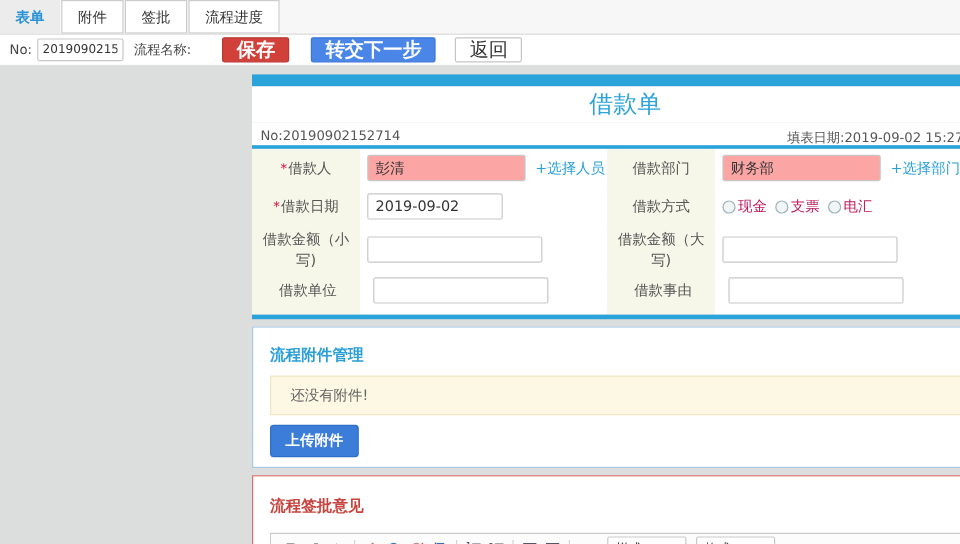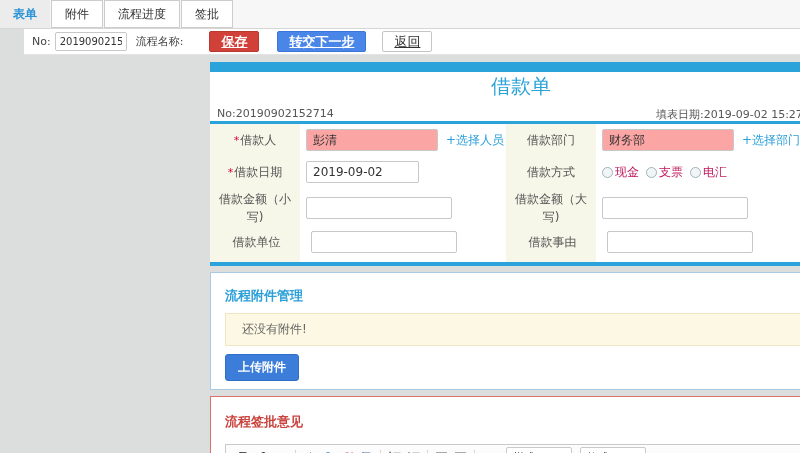--- a/index.html
+++ b/index.html
@@ -8,28 +8,28 @@
 
   
   .tabbar { height:29px; background:#f7f7f7; border-bottom:1px solid #d6d6d6;
     display:flex; align-items:stretch; }
   .tab { font-size:12px; padding:0 13px; display:flex; align-items:center;
     color:#333; background:#fff; border:1px solid #ccc; margin-right:1px; cursor:pointer; }
   .tab.active { background:#ececec; border:none; color:#2a94d6; font-weight:bold; }
 
   
   .topbar { height:26px; background:#fff; border-bottom:1px solid #e3e3e3;
-    display:flex; align-items:center; padding:0 8px;margin-left:24px; }
+    display:flex; align-items:center; padding:0 8px; }
   .topbar label { font-size:11px; color:#444; margin-right:4px; white-space:nowrap; }
   .topbar input { height:19px; border:1px solid #c8c8c8; border-radius:2px;
     font-size:10px; padding:0 4px; color:#333; font-family:inherit; }
   .no-input { width:72px; }
   .flow-input { width:192px; }
-  .btn { height:21px; font-size:13px; border-radius:2px; border:1px solid transparent;
-    padding:0 11px; cursor:pointer; font-family:inherit;text-decoration:underline; }
+  .btn { height:21px; font-size:16px; border-radius:2px; border:1px solid transparent;
+    padding:0 11px; cursor:pointer; font-family:inherit; }
   .btn-save { background:#d2403a; border-color:#b93832; color:#fff; font-weight:bold; margin-left:22px; }
   .btn-next { background:#4a86e8; border-color:#3b76d8; color:#fff; font-weight:bold; margin-left:18px; }
   .btn-back { background:#fff; border-color:#c5c5c5; color:#333; margin-left:16px; }
 
   
   .panel { position:absolute; left:210px; top:62px; width:622px; }
   .blue-bar { height:10px; background:#2aa2da; }
   .title-row { background:#fff; text-align:center; padding:1px 0 2px; }
   .form-title { font-size:20px; color:#2aa2da; }
   .no-row { background:#fff; position:relative; height:22px; font-size:11px; color:#555;
@@ -82,22 +82,22 @@
   .combo { display:flex; align-items:center; justify-content:space-between; width:66px; height:21px;
     border:1px solid #c9c9c9; border-radius:2px; background:#fff; padding:0 6px;
     font-size:11px; color:#444; margin-left:8px; cursor:pointer; }
 </style>
 </head>
 <body>
 
 <div class="tabbar">
   <div class="tab active">表单</div>
   <div class="tab">附件</div>
+  <div class="tab">签批</div>
   <div class="tab">流程进度</div>
-  <div class="tab">签批</div>
 </div>
 
 <div class="topbar">
   <label>No:</label>
   <input class="no-input" type="text" value="20190902152714" style="">
   <label style="margin-left:9px">流程名称:</label>
   <button class="btn btn-save">保存</button>
   <button class="btn btn-next">转交下一步</button>
   <button class="btn btn-back">返回</button>
 </div>

